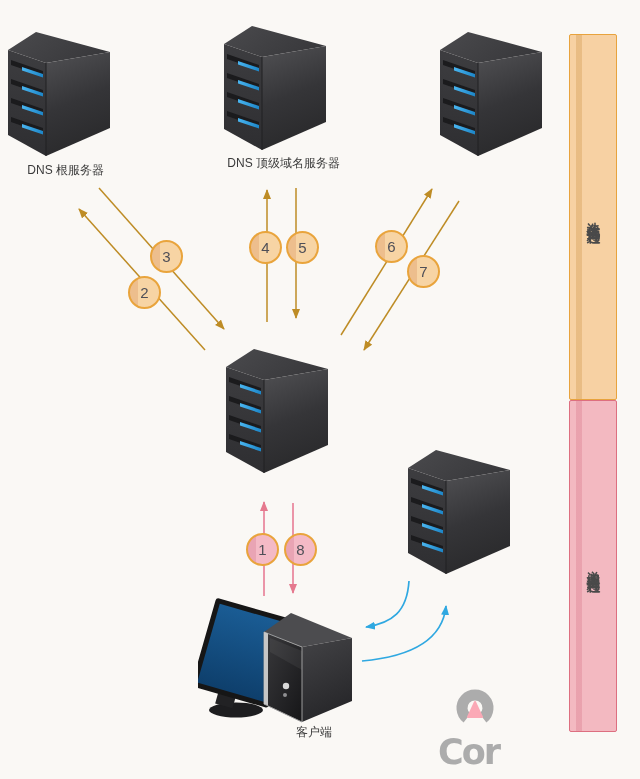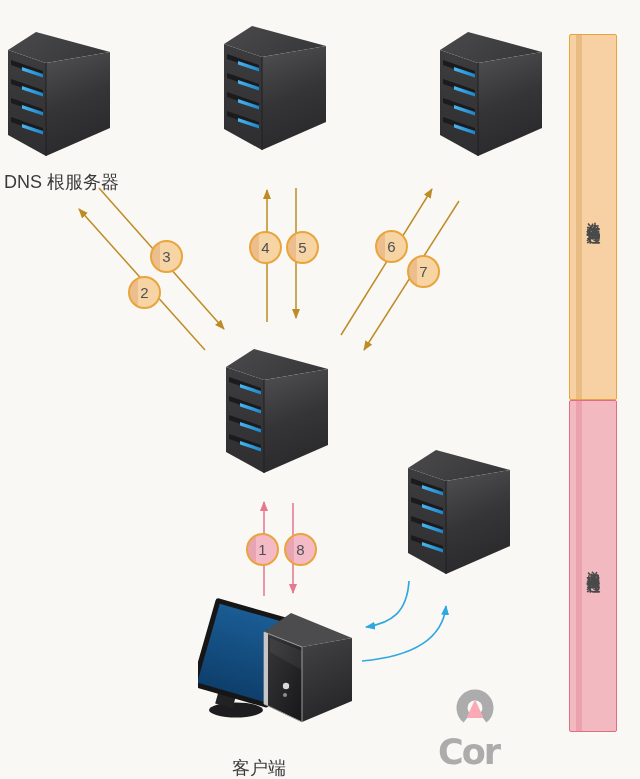--- a/index.html
+++ b/index.html
@@ -7,21 +7,21 @@
     width:640px;height:779px;
     background:#FAF8F5;
     font-family:"Liberation Sans","DejaVu Sans",sans-serif;
     position:relative;overflow:hidden;
   }
   #canvas{position:absolute;left:0;top:0;width:640px;height:779px;}
   #arrow-layer{position:absolute;left:0;top:0;z-index:1;pointer-events:none;}
   .server{position:absolute;z-index:2;}
   .nlabel{
     position:absolute;z-index:2;
-    font-size:18px;color:#3A3A3A;text-align:left;white-space:nowrap;margin-top:8px;
+    font-size:12px;color:#3A3A3A;text-align:right;white-space:nowrap;
   }
   .step{
     position:absolute;z-index:3;width:29px;height:29px;border-radius:50%;
     border:2px solid #E9A43C;box-sizing:content-box;
     display:flex;align-items:center;justify-content:center;
     font-size:15px;color:#4F4F57;
   }
   .step.orange{background:linear-gradient(90deg,#EDBE8D 0 8px,#F7D4A4 8px);}
   .step.pink{background:linear-gradient(90deg,#E9A4B4 0 8px,#F4BAC6 8px);}
   .vbar{
@@ -170,21 +170,22 @@
     <polygon points="66,34 93,15 154,40 104,49" fill="#4C4C4F"></polygon>
     <polygon points="104,49 154,40 154,103 104,124" fill="url(#twrR)"></polygon>
     <polygon points="66,34 104,49 104,124 66,106" fill="url(#twrF)" stroke="#9C9C9C" stroke-width="1"></polygon>
     <polygon points="66,34 70,35.5 70,107.5 66,106" fill="#C6C6C6"></polygon>
     <polygon points="72,40 104,53 104,72 72,54" fill="#FFFFFF" opacity="0.06"></polygon>
     <circle cx="88" cy="88" r="3.2" fill="#D9D9D9"></circle>
     <circle cx="87" cy="97" r="2" fill="#8F8F92"></circle>
   </svg>
 
   <div class="nlabel" style="left:4px;top:162px;width:100px">DNS 根服务器</div>
-  <div class="nlabel" style="left:232px;top:748px;width:100px">客户端</div>
+  <div class="nlabel" style="left:220px;top:155px;width:120px">DNS 顶级域名服务器</div>
+  <div class="nlabel" style="left:232px;top:724px;width:100px">客户端</div>
 
   <div class="step pink" style="left:246px;top:533px">
       <span>1</span>
     </div>
   <div class="step orange" style="left:128px;top:276px">
       <span>2</span>
     </div>
   <div class="step orange" style="left:150px;top:240px">
       <span>3</span>
     </div>

